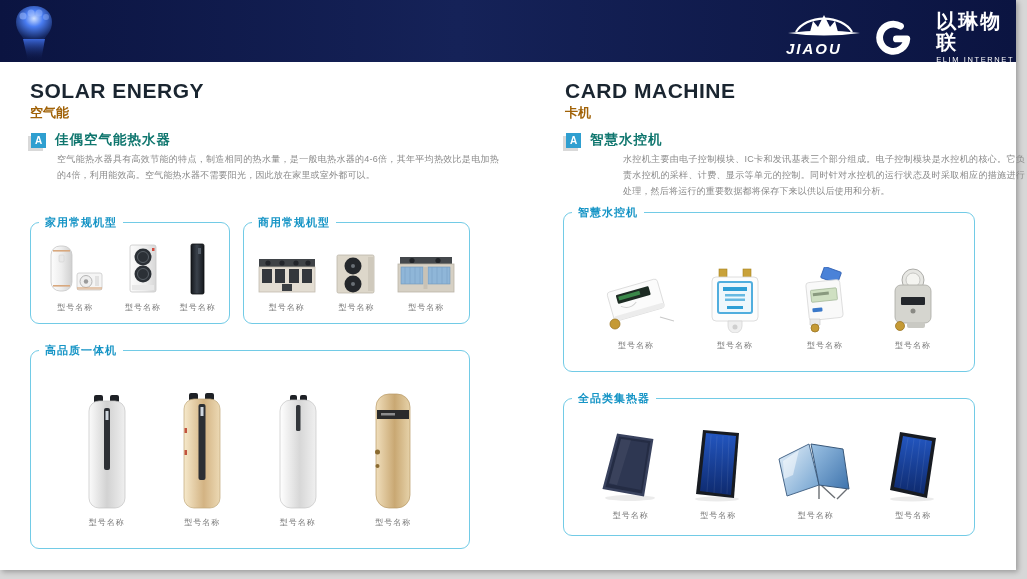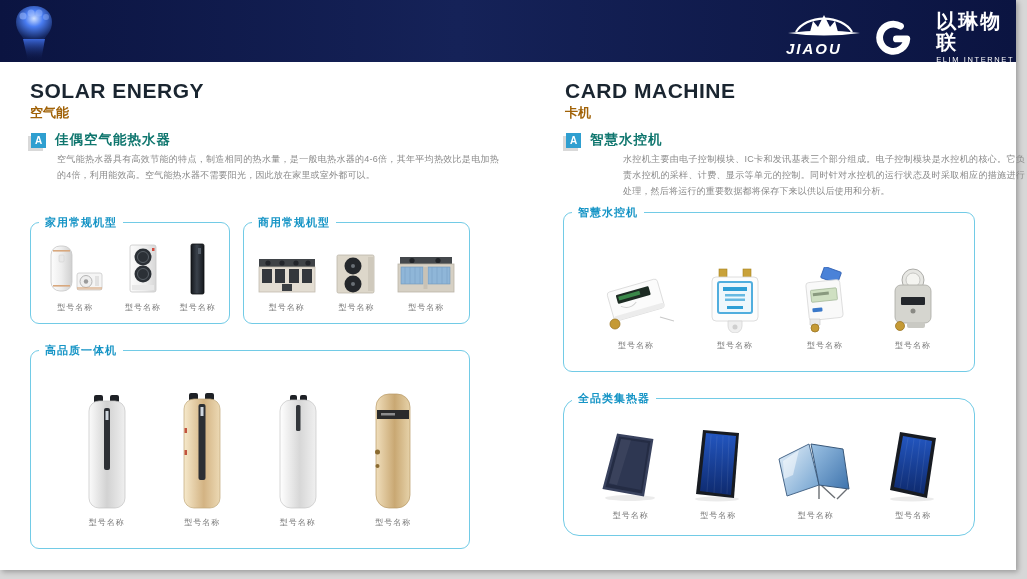--- a/index.html
+++ b/index.html
@@ -330,21 +330,21 @@
           <rect x="15" y="30" width="24" height="8" rx="1" fill="#23262b"></rect>
           <circle cx="27" cy="44" r="2.5" fill="#8a8a84"></circle>
           <circle cx="14" cy="59" r="4.5" fill="#c59a35" stroke="#9a7523" stroke-width="0.8"></circle>
           <rect x="21" y="55" width="18" height="6" rx="2" fill="#c9c9c3"></rect>
         </svg>
         <span class="prod-label">型号名称</span>
       </div>
     </div>
   </div>
 
-  <div class="pbox" style="left:563px;top:398px;width:410px;height:136px;border-radius:16px;">
+  <div class="pbox" style="left:563px;top:398px;width:410px;height:136px;">
     <span class="pbox-title">全品类集热器</span>
     <div class="prow" style="padding:0 20px 14px;">
       <div class="prod">
         <svg width="66" height="72" viewBox="0 0 66 72">
           <ellipse cx="32" cy="67" rx="25" ry="3" fill="#000" opacity="0.08"></ellipse>
           <polygon points="20,4 54,9 45,64 6,57" fill="#242c44" stroke="#39425e" stroke-width="2.5"></polygon>
           <polygon points="23,8 50,12 43,59 11,53" fill="#2e3752"></polygon>
           <polygon points="23,8 33,9 19,54 11,52" fill="#ffffff" opacity="0.06"></polygon>
         </svg>
         <span class="prod-label">型号名称</span>

